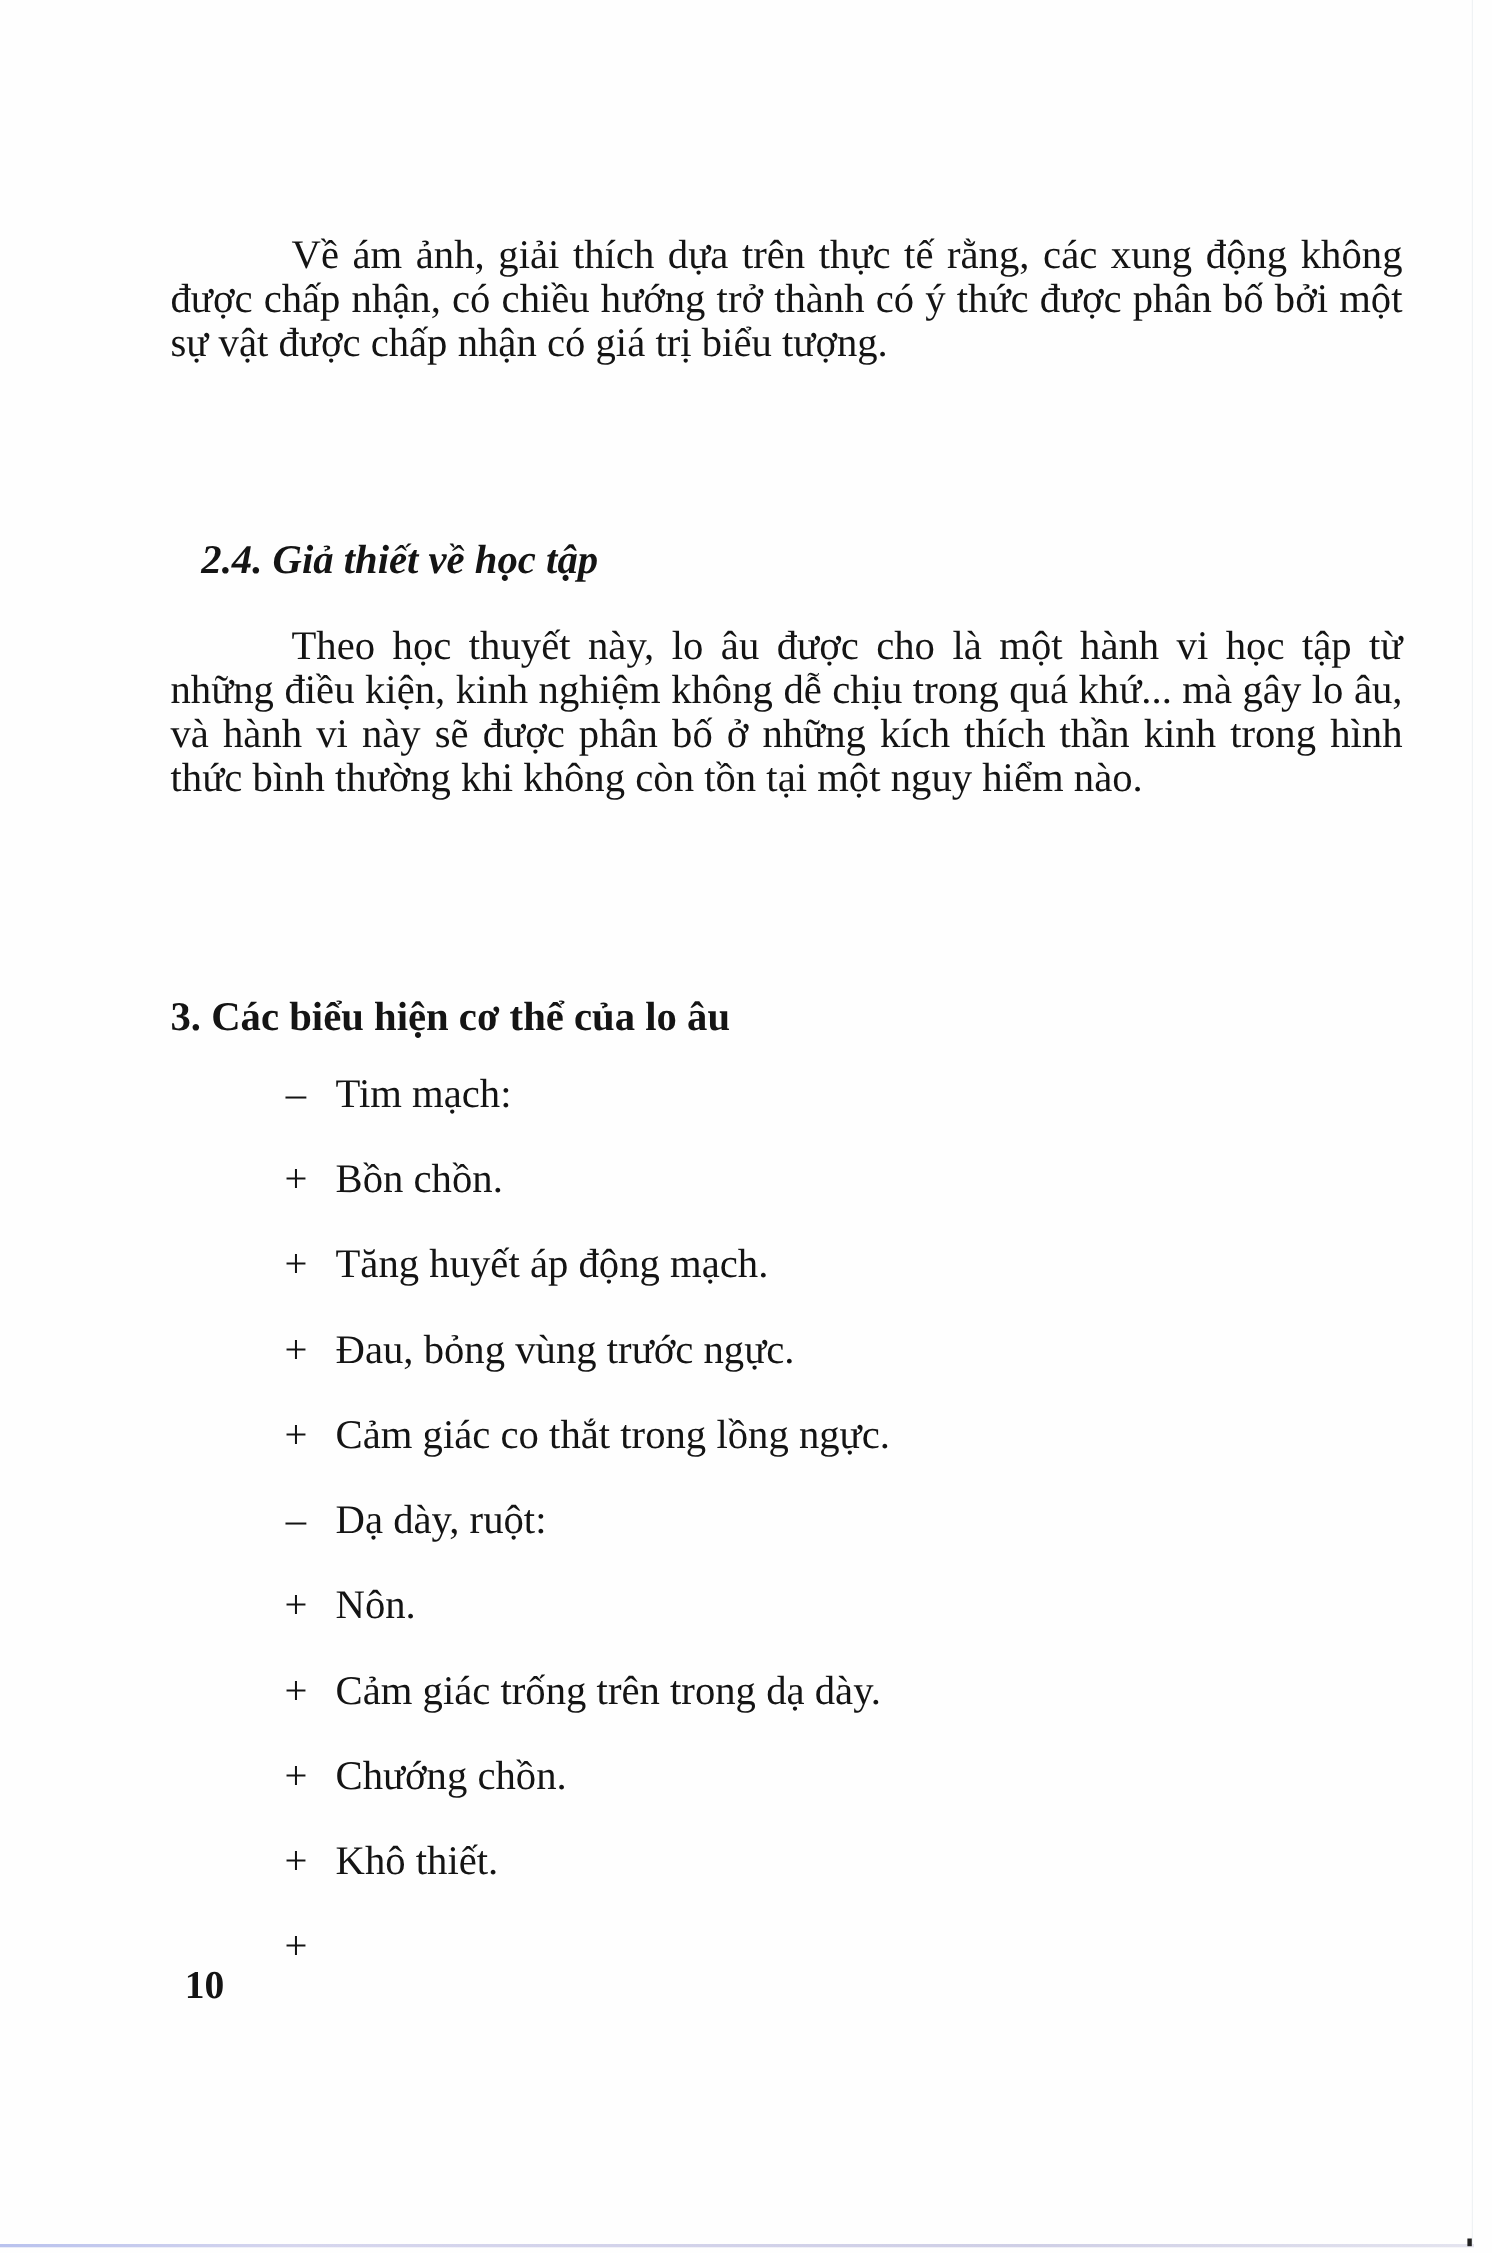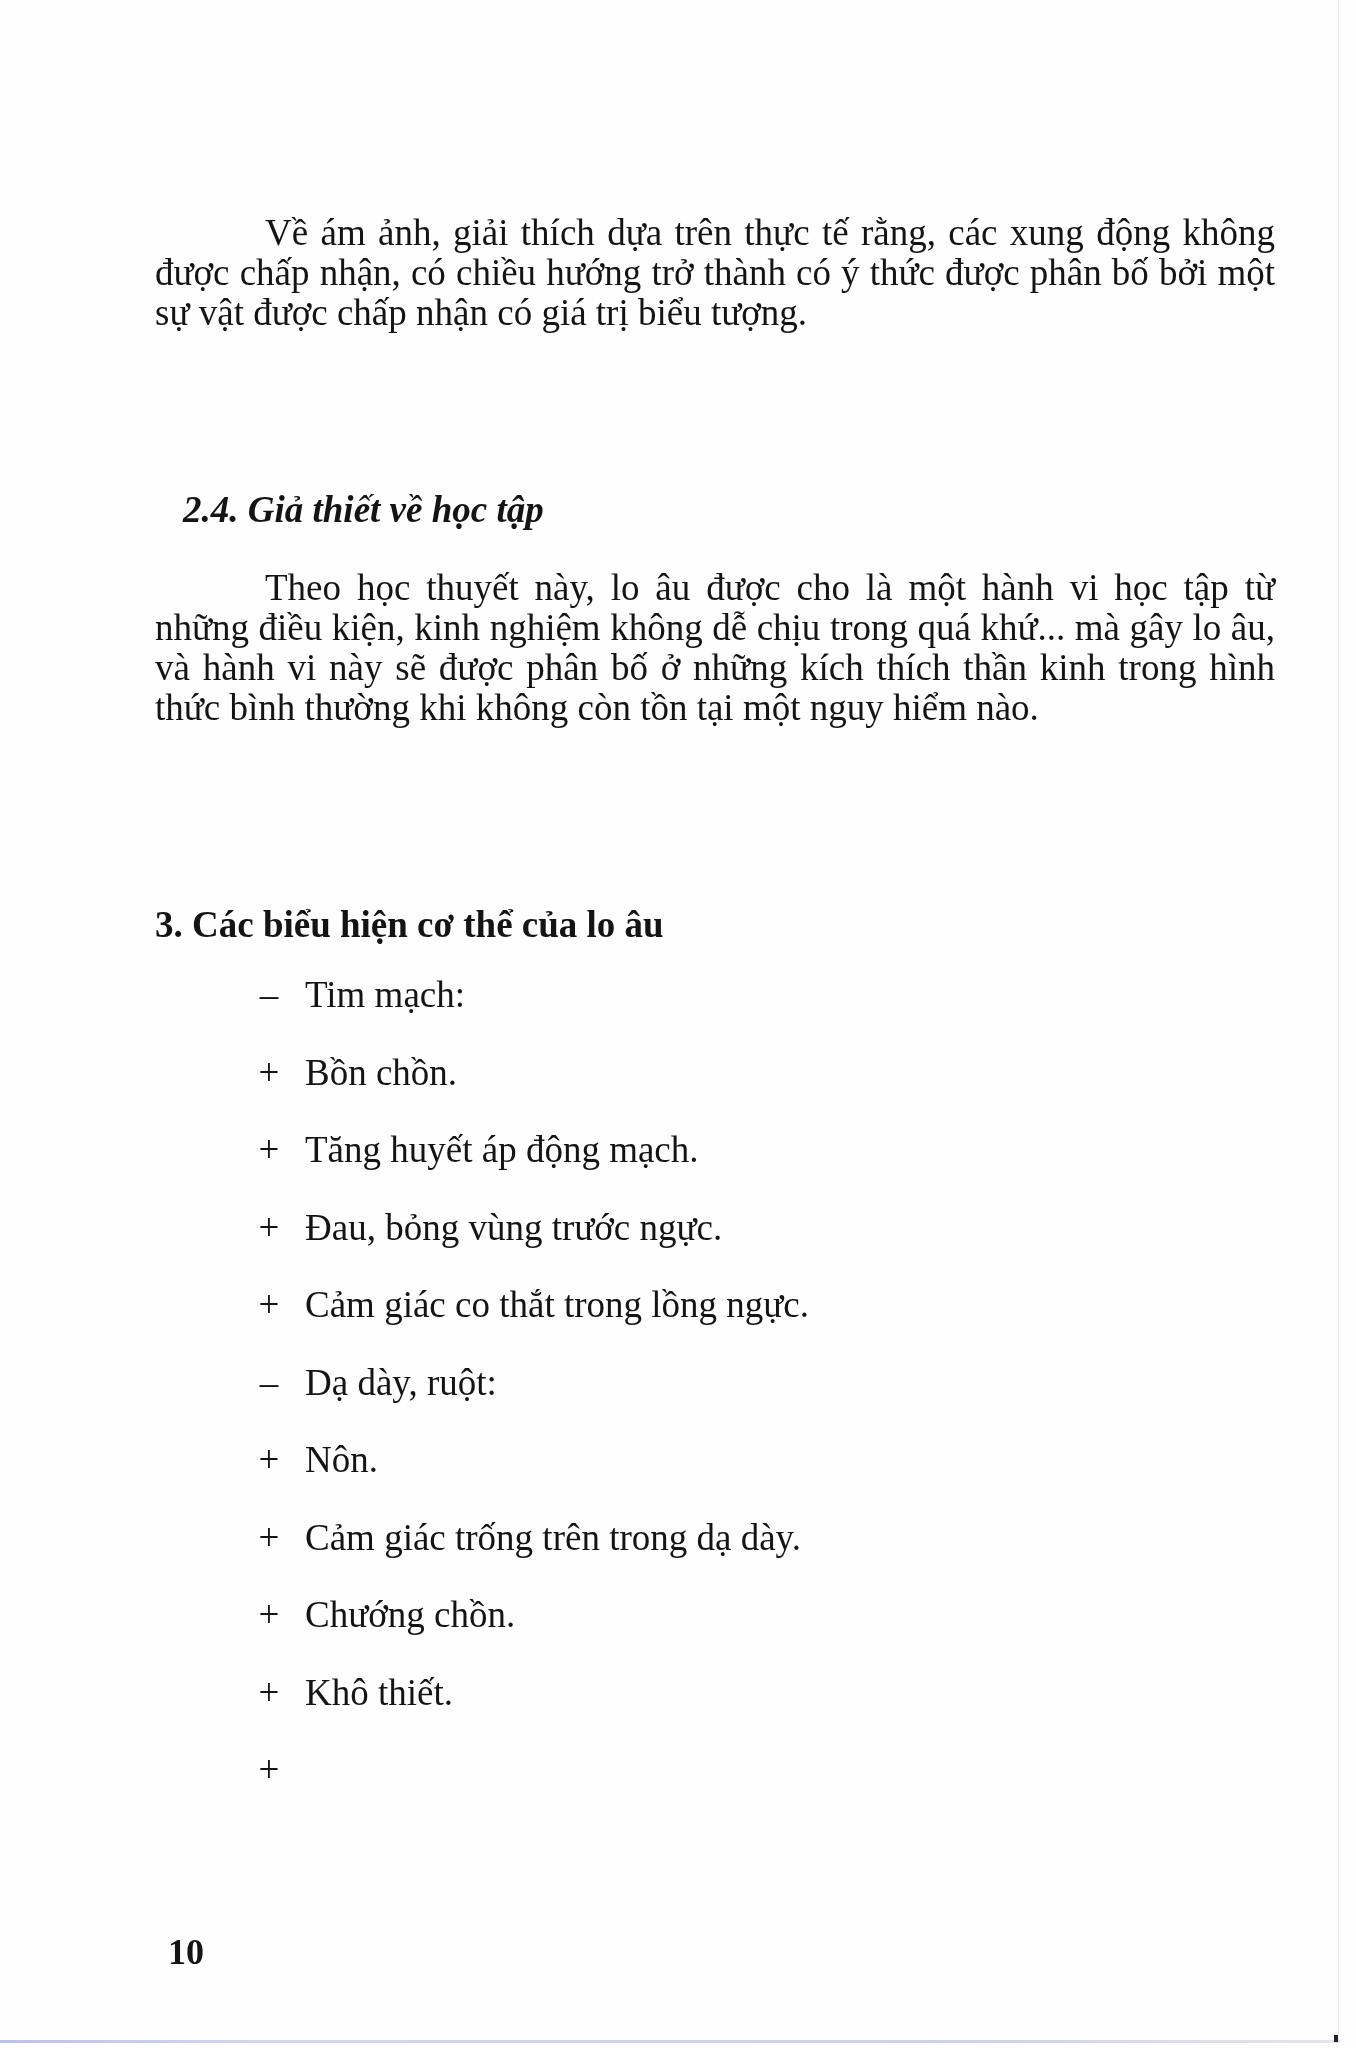--- a/index.html
+++ b/index.html
@@ -93,21 +93,21 @@
       width: 30px;
       text-align: center;
     }
     .list-text {
       position: absolute;
       left: 305px;
       white-space: nowrap;
     }
     .page-number {
       position: absolute;
-      top: 1922px;
+      top: 1774px;
       left: 168px;
       font-size: 36px;
       font-weight: bold;
       line-height: 60px;
     }
   </style>
 </head>
 <body>
 
 <div class="page">

